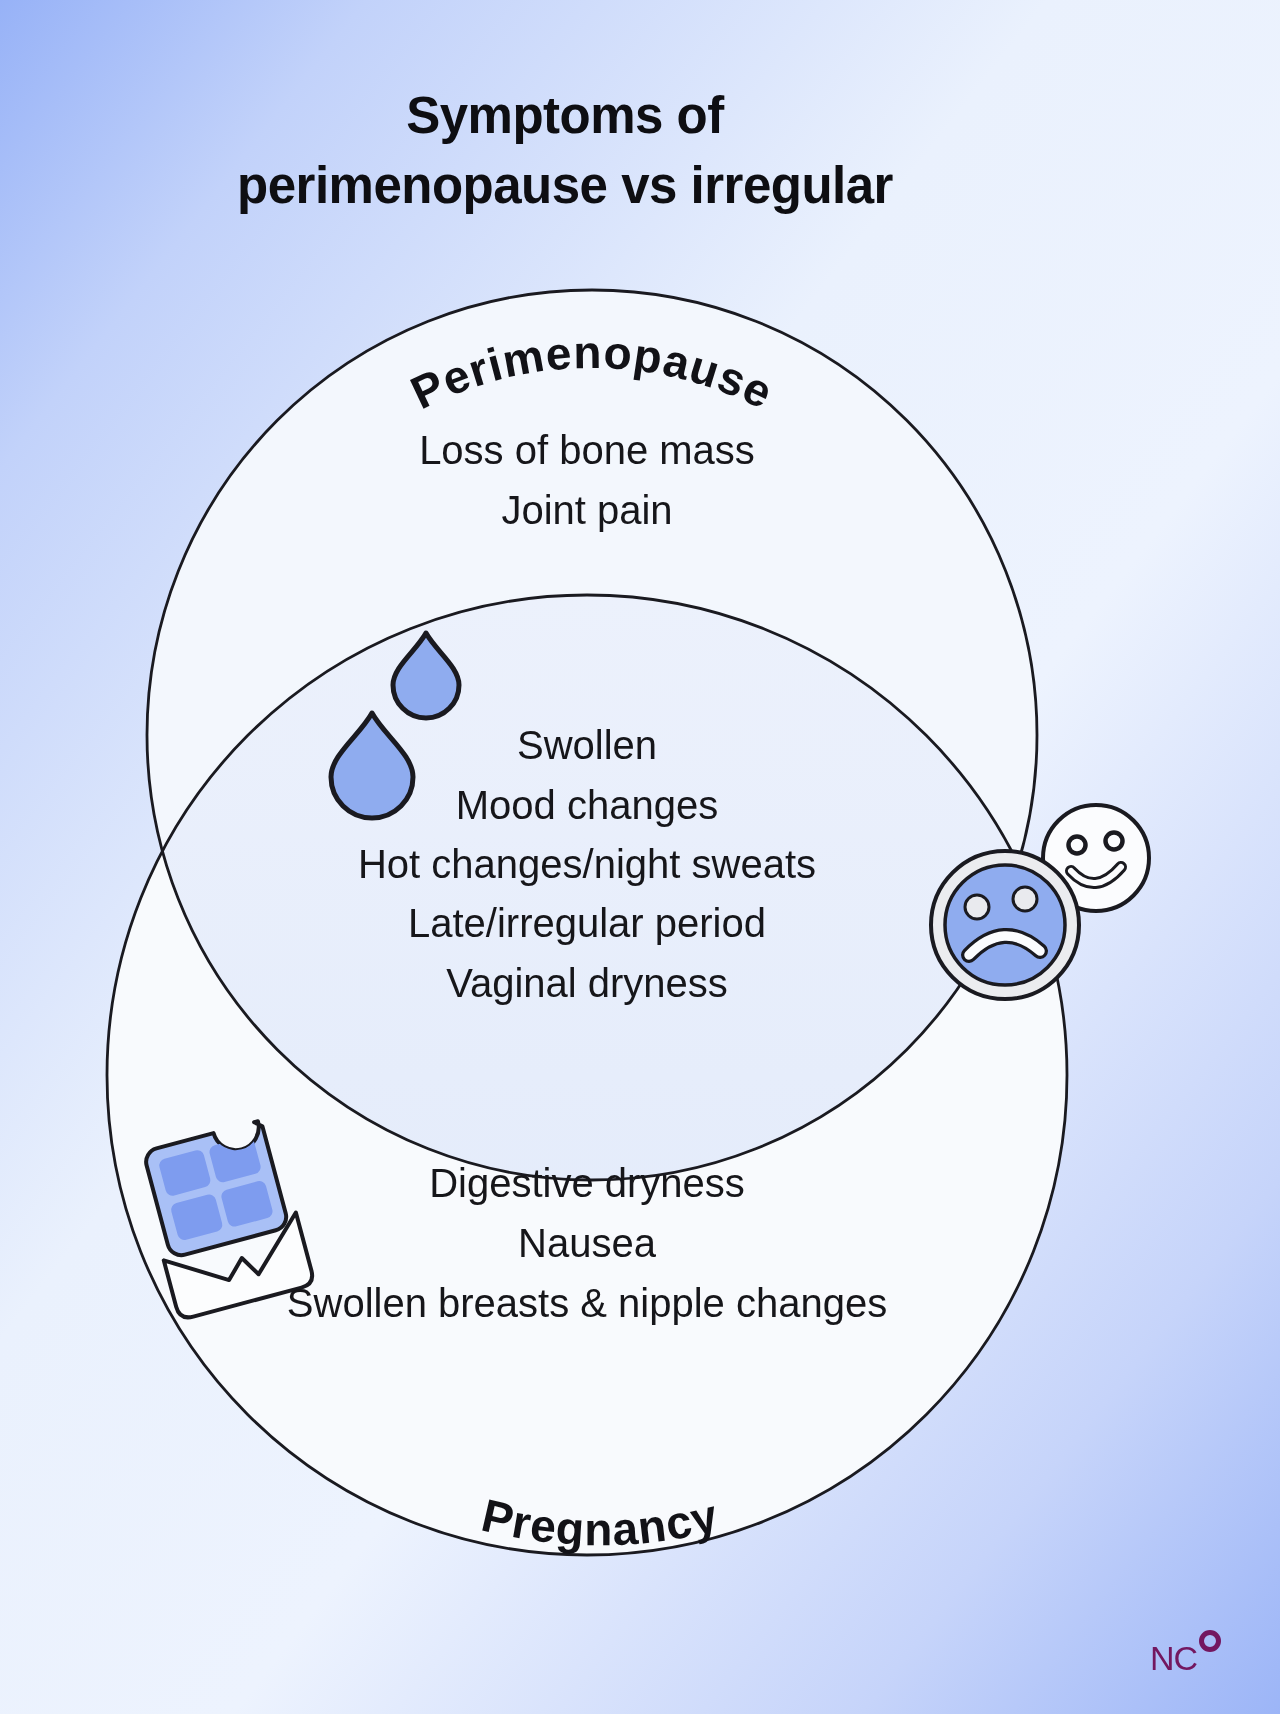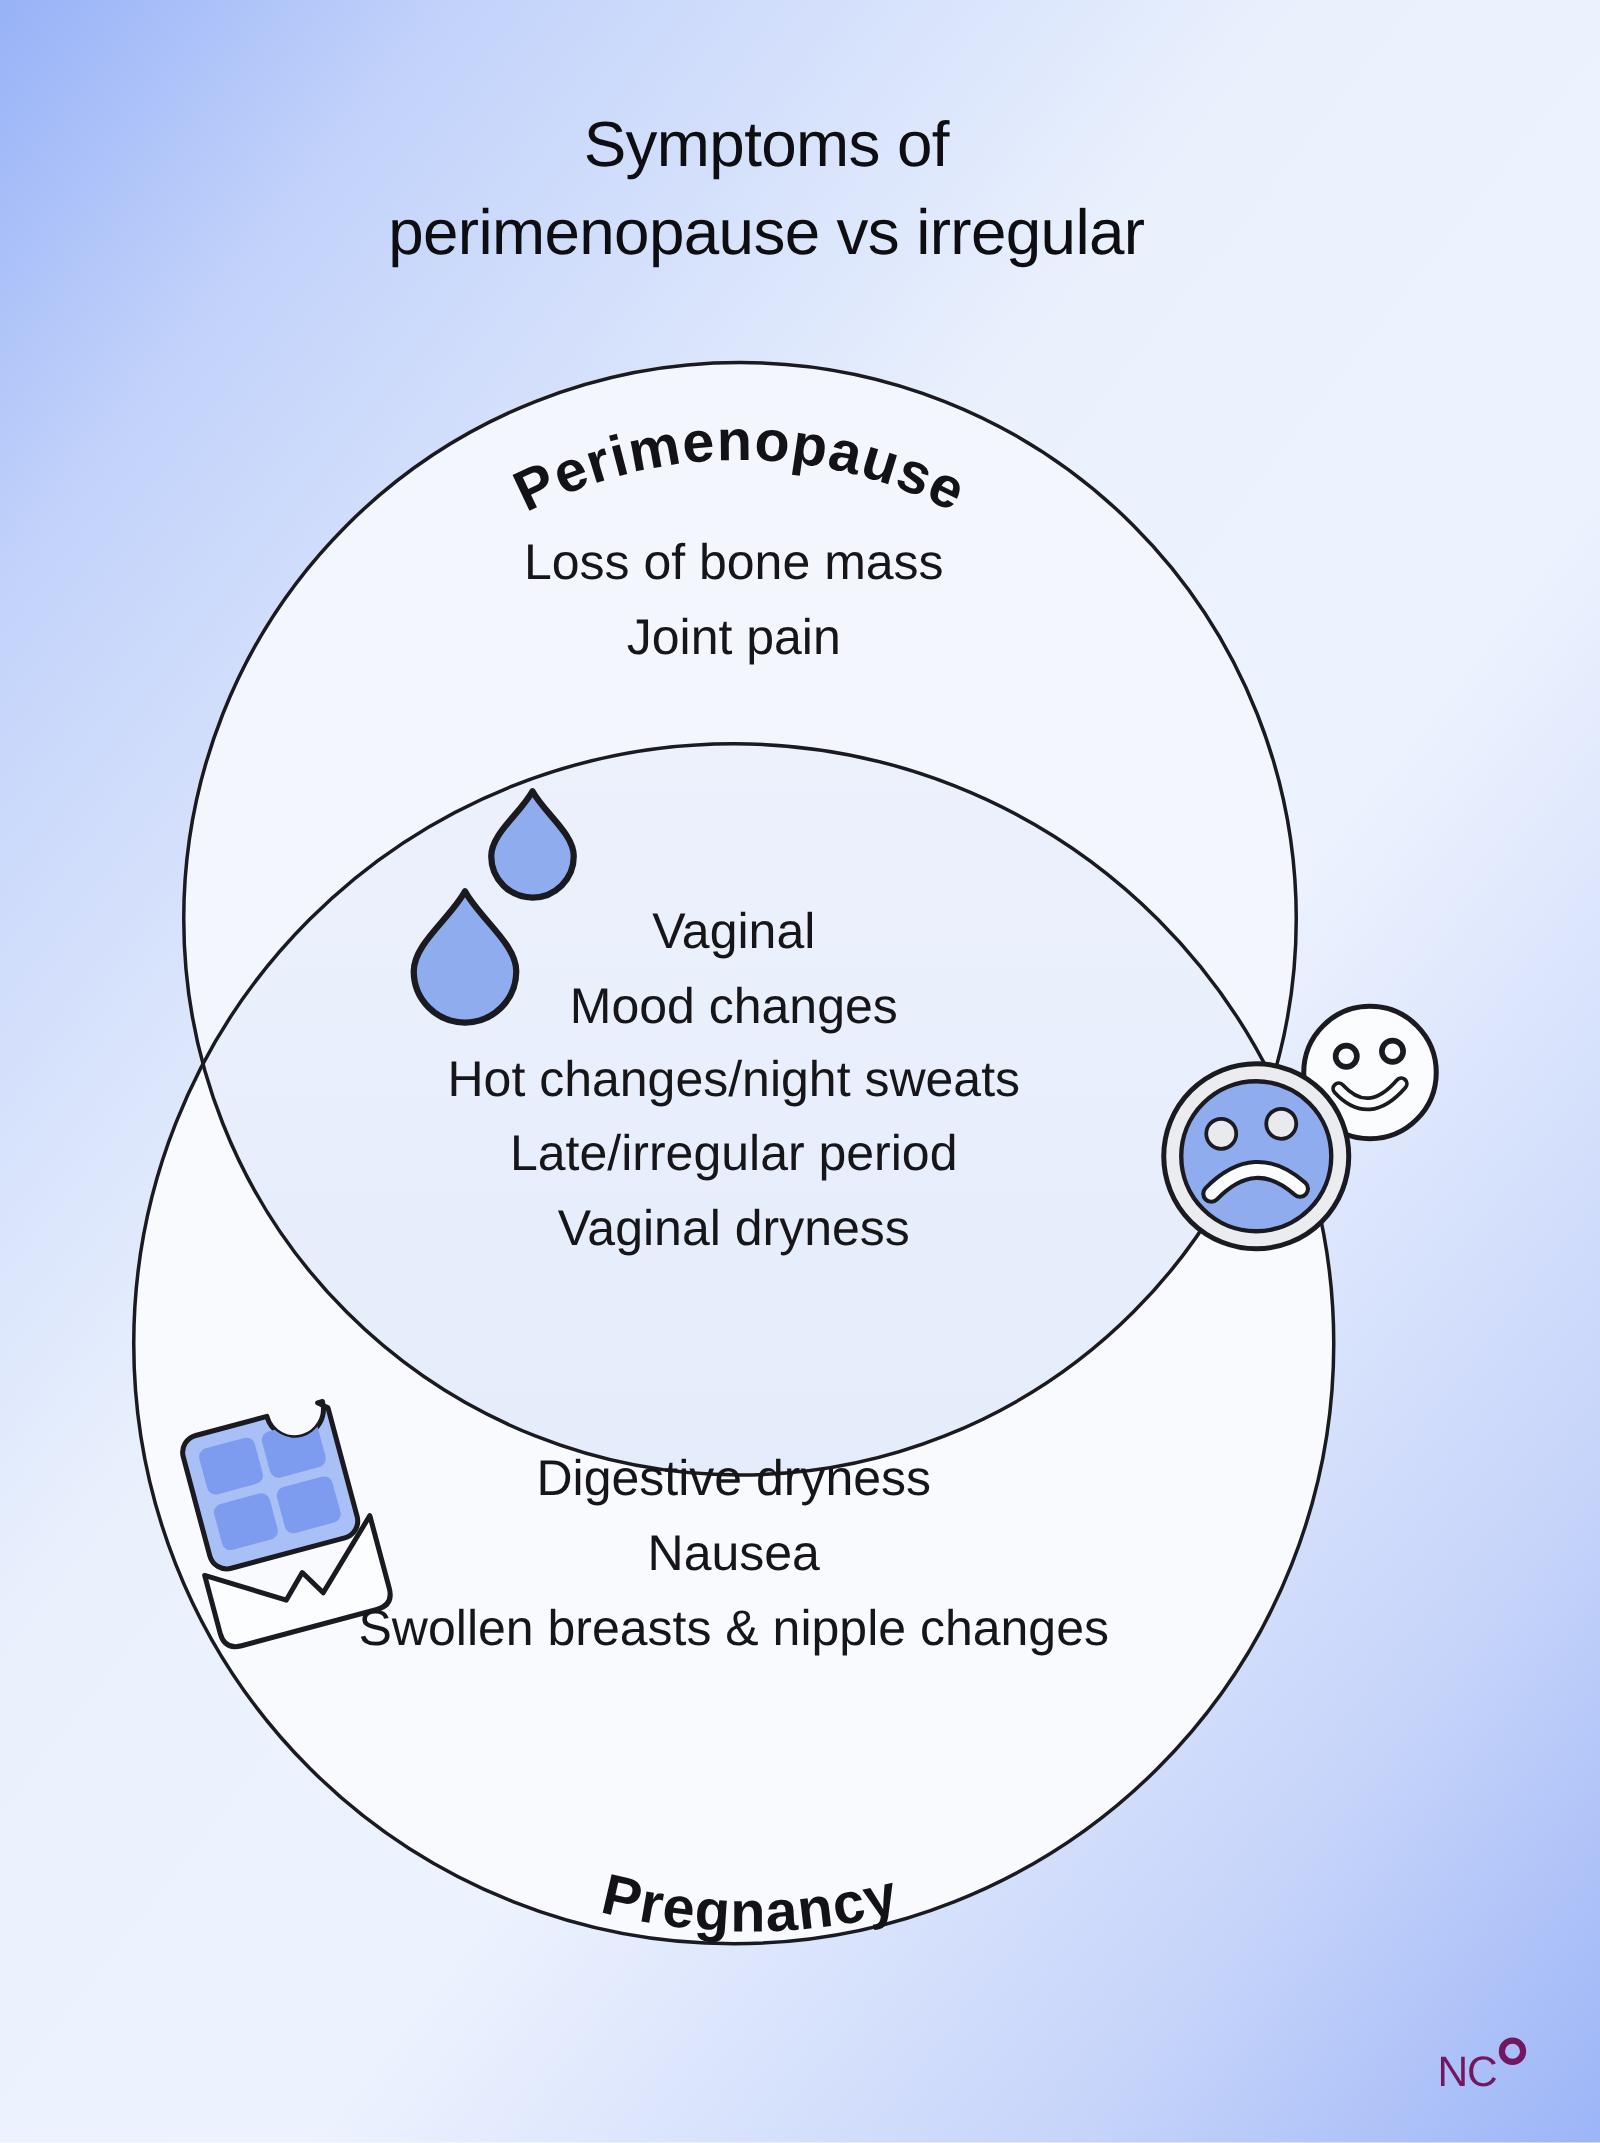--- a/index.html
+++ b/index.html
@@ -4,23 +4,23 @@
 <style>
   html,body{margin:0;padding:0;}
   body{
     width:1280px;height:1714px;position:relative;overflow:hidden;
     font-family:"Liberation Sans", sans-serif;
     background:linear-gradient(128deg,
       #97B2F7 0%, #C2D2FA 14%, #EAF1FD 40%,
       #EDF3FE 60%, #C6D4FA 84%, #9CB5F7 100%);
   }
   .title{
-    position:absolute; left:613px; transform:translateX(-50%);
+    position:absolute; left:565px; transform:translateX(-50%);
     text-align:center; white-space:nowrap;
-    font-weight:400; font-size:51px; color:#0e0e12; letter-spacing:-0.5px;
+    font-weight:700; font-size:51px; color:#0e0e12; letter-spacing:-0.5px;
   }
   .title-1{top:86px;}
   .title-2{top:156px;}
   .sym{
     position:absolute; left:587px; transform:translateX(-50%);
     white-space:nowrap; font-size:40px; font-weight:400; color:#16161a;
     height:44px; line-height:44px; text-align:center;
   }
   .venn-svg{position:absolute;left:0;top:0;}
   .logo{
@@ -106,21 +106,21 @@
     <textPath href="#arcBottomLabel" startOffset="50%" text-anchor="middle">Pregnancy</textPath>
   </text>
 </svg>
 
 <div class="title title-1">Symptoms of</div>
 <div class="title title-2">perimenopause vs irregular</div>
 
 <div class="sym" style="top:428px">Loss of bone mass</div>
 <div class="sym" style="top:488px">Joint pain</div>
 
-<div class="sym" style="top:723px">Vaginal</div>
+<div class="sym" style="top:723px">Swollen</div>
 <div class="sym" style="top:783px">Mood changes</div>
 <div class="sym" style="top:842px">Hot changes/night sweats</div>
 <div class="sym" style="top:901px">Late/irregular period</div>
 <div class="sym" style="top:961px">Vaginal dryness</div>
 
 <div class="sym" style="top:1161px">Digestive dryness</div>
 <div class="sym" style="top:1221px">Nausea</div>
 <div class="sym" style="top:1281px">Swollen breasts &amp; nipple changes</div>
 
 <div class="logo">

